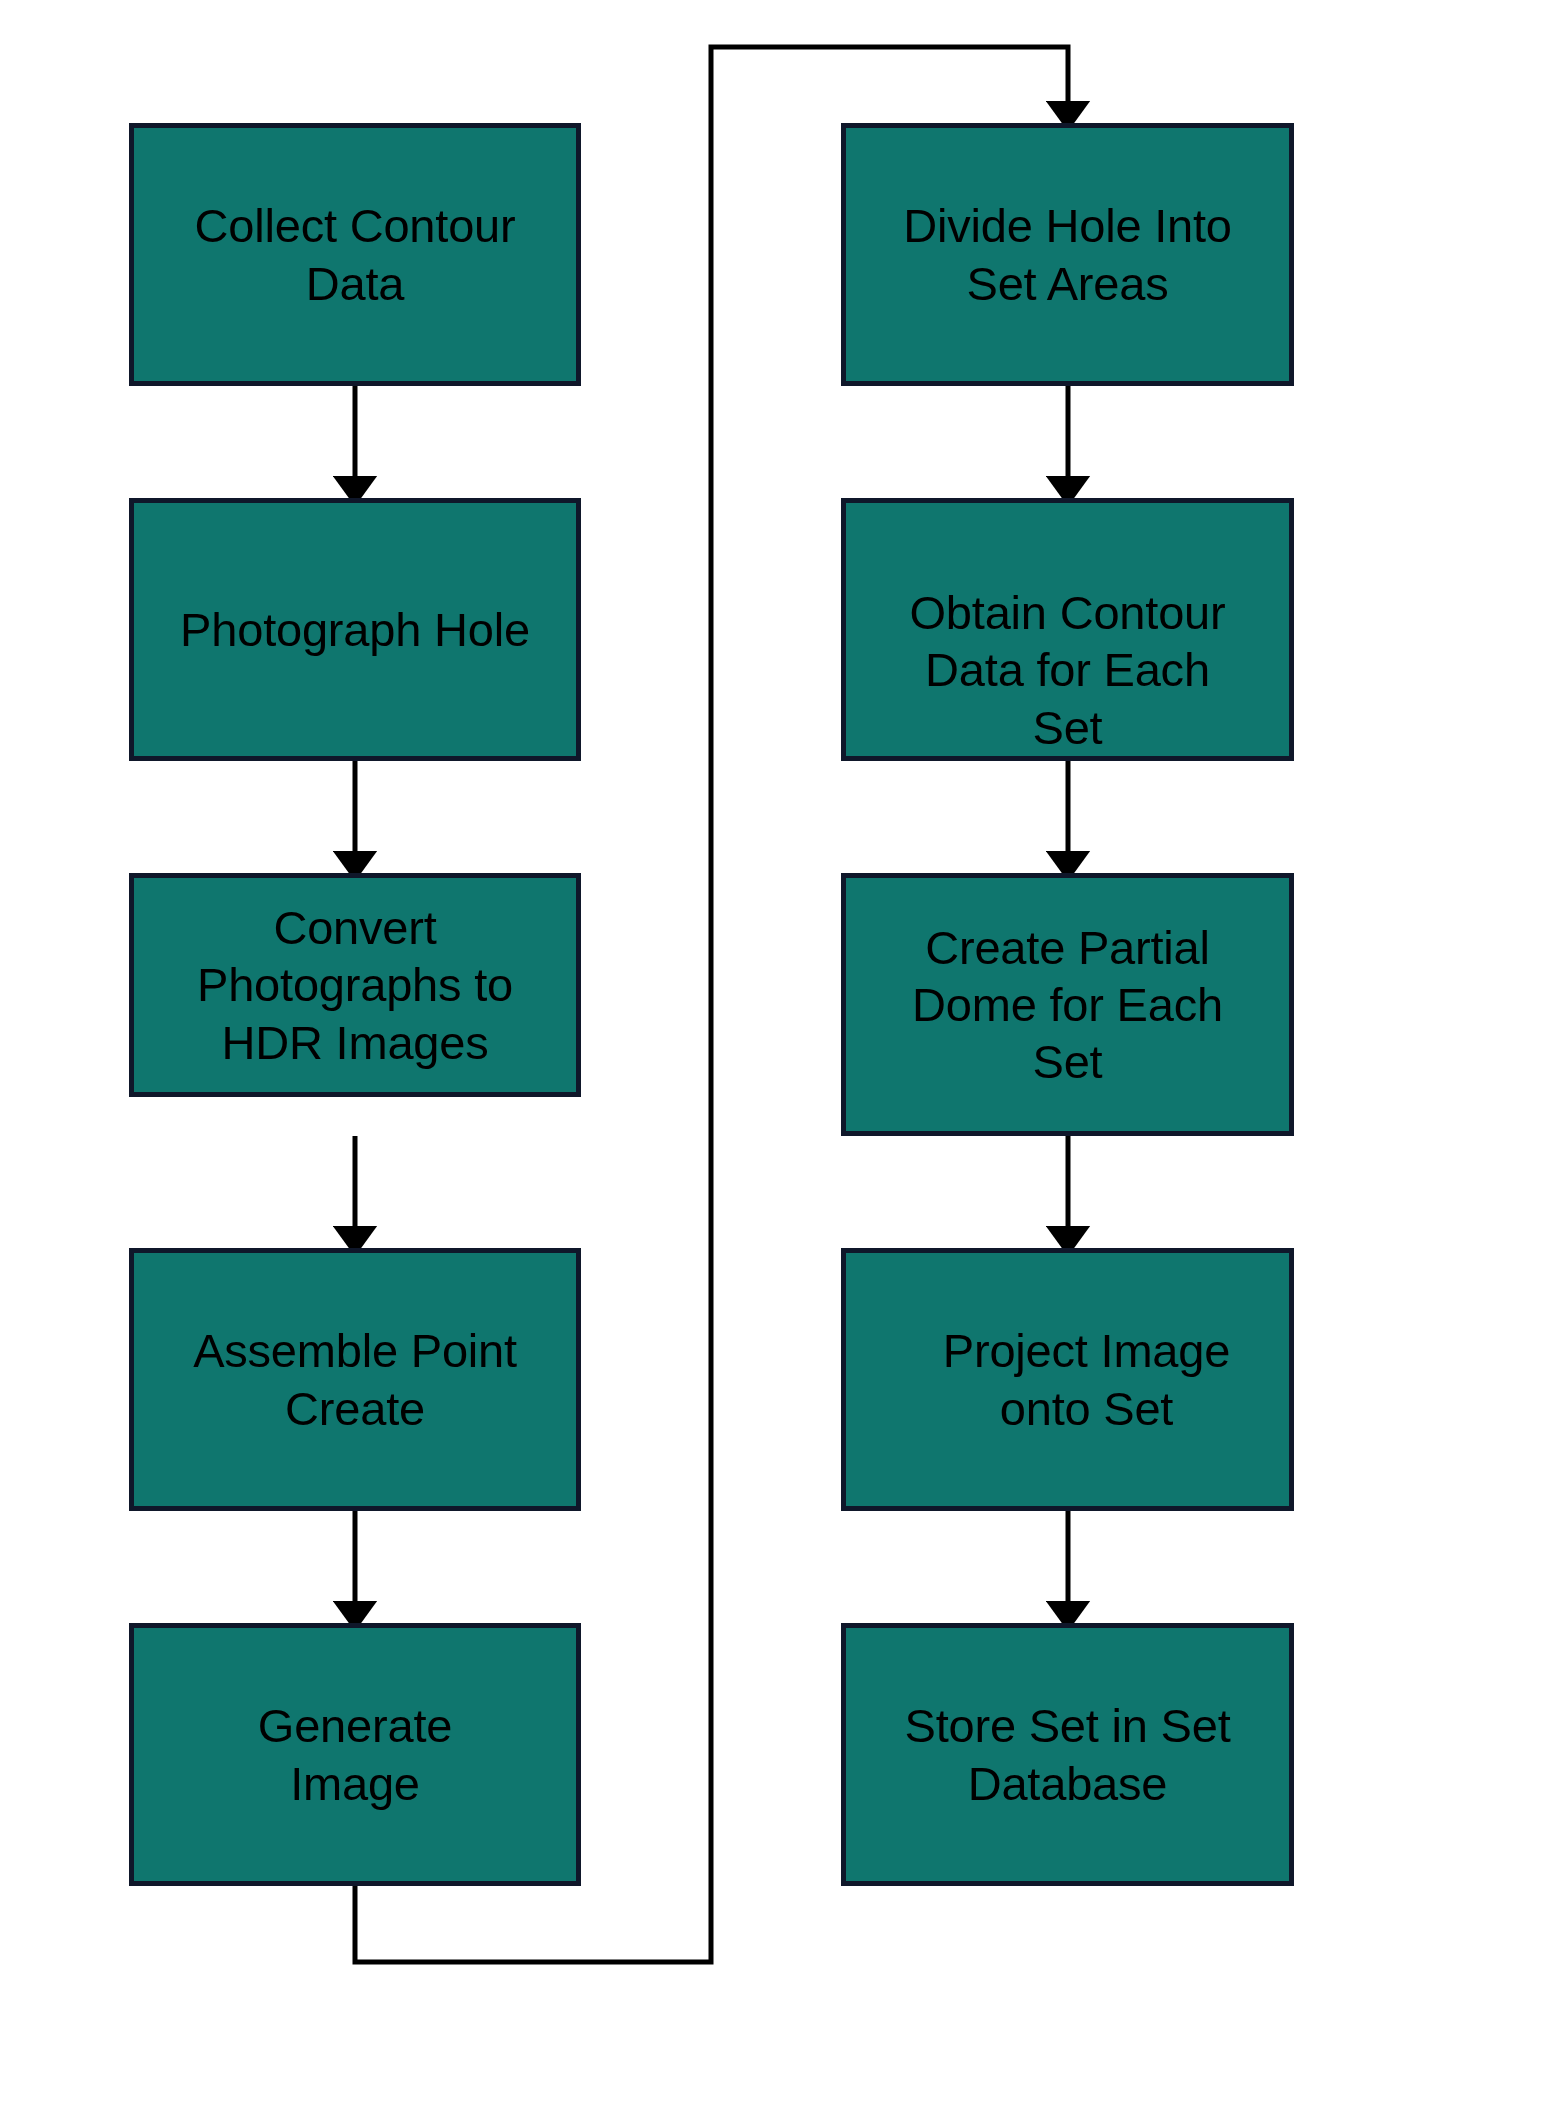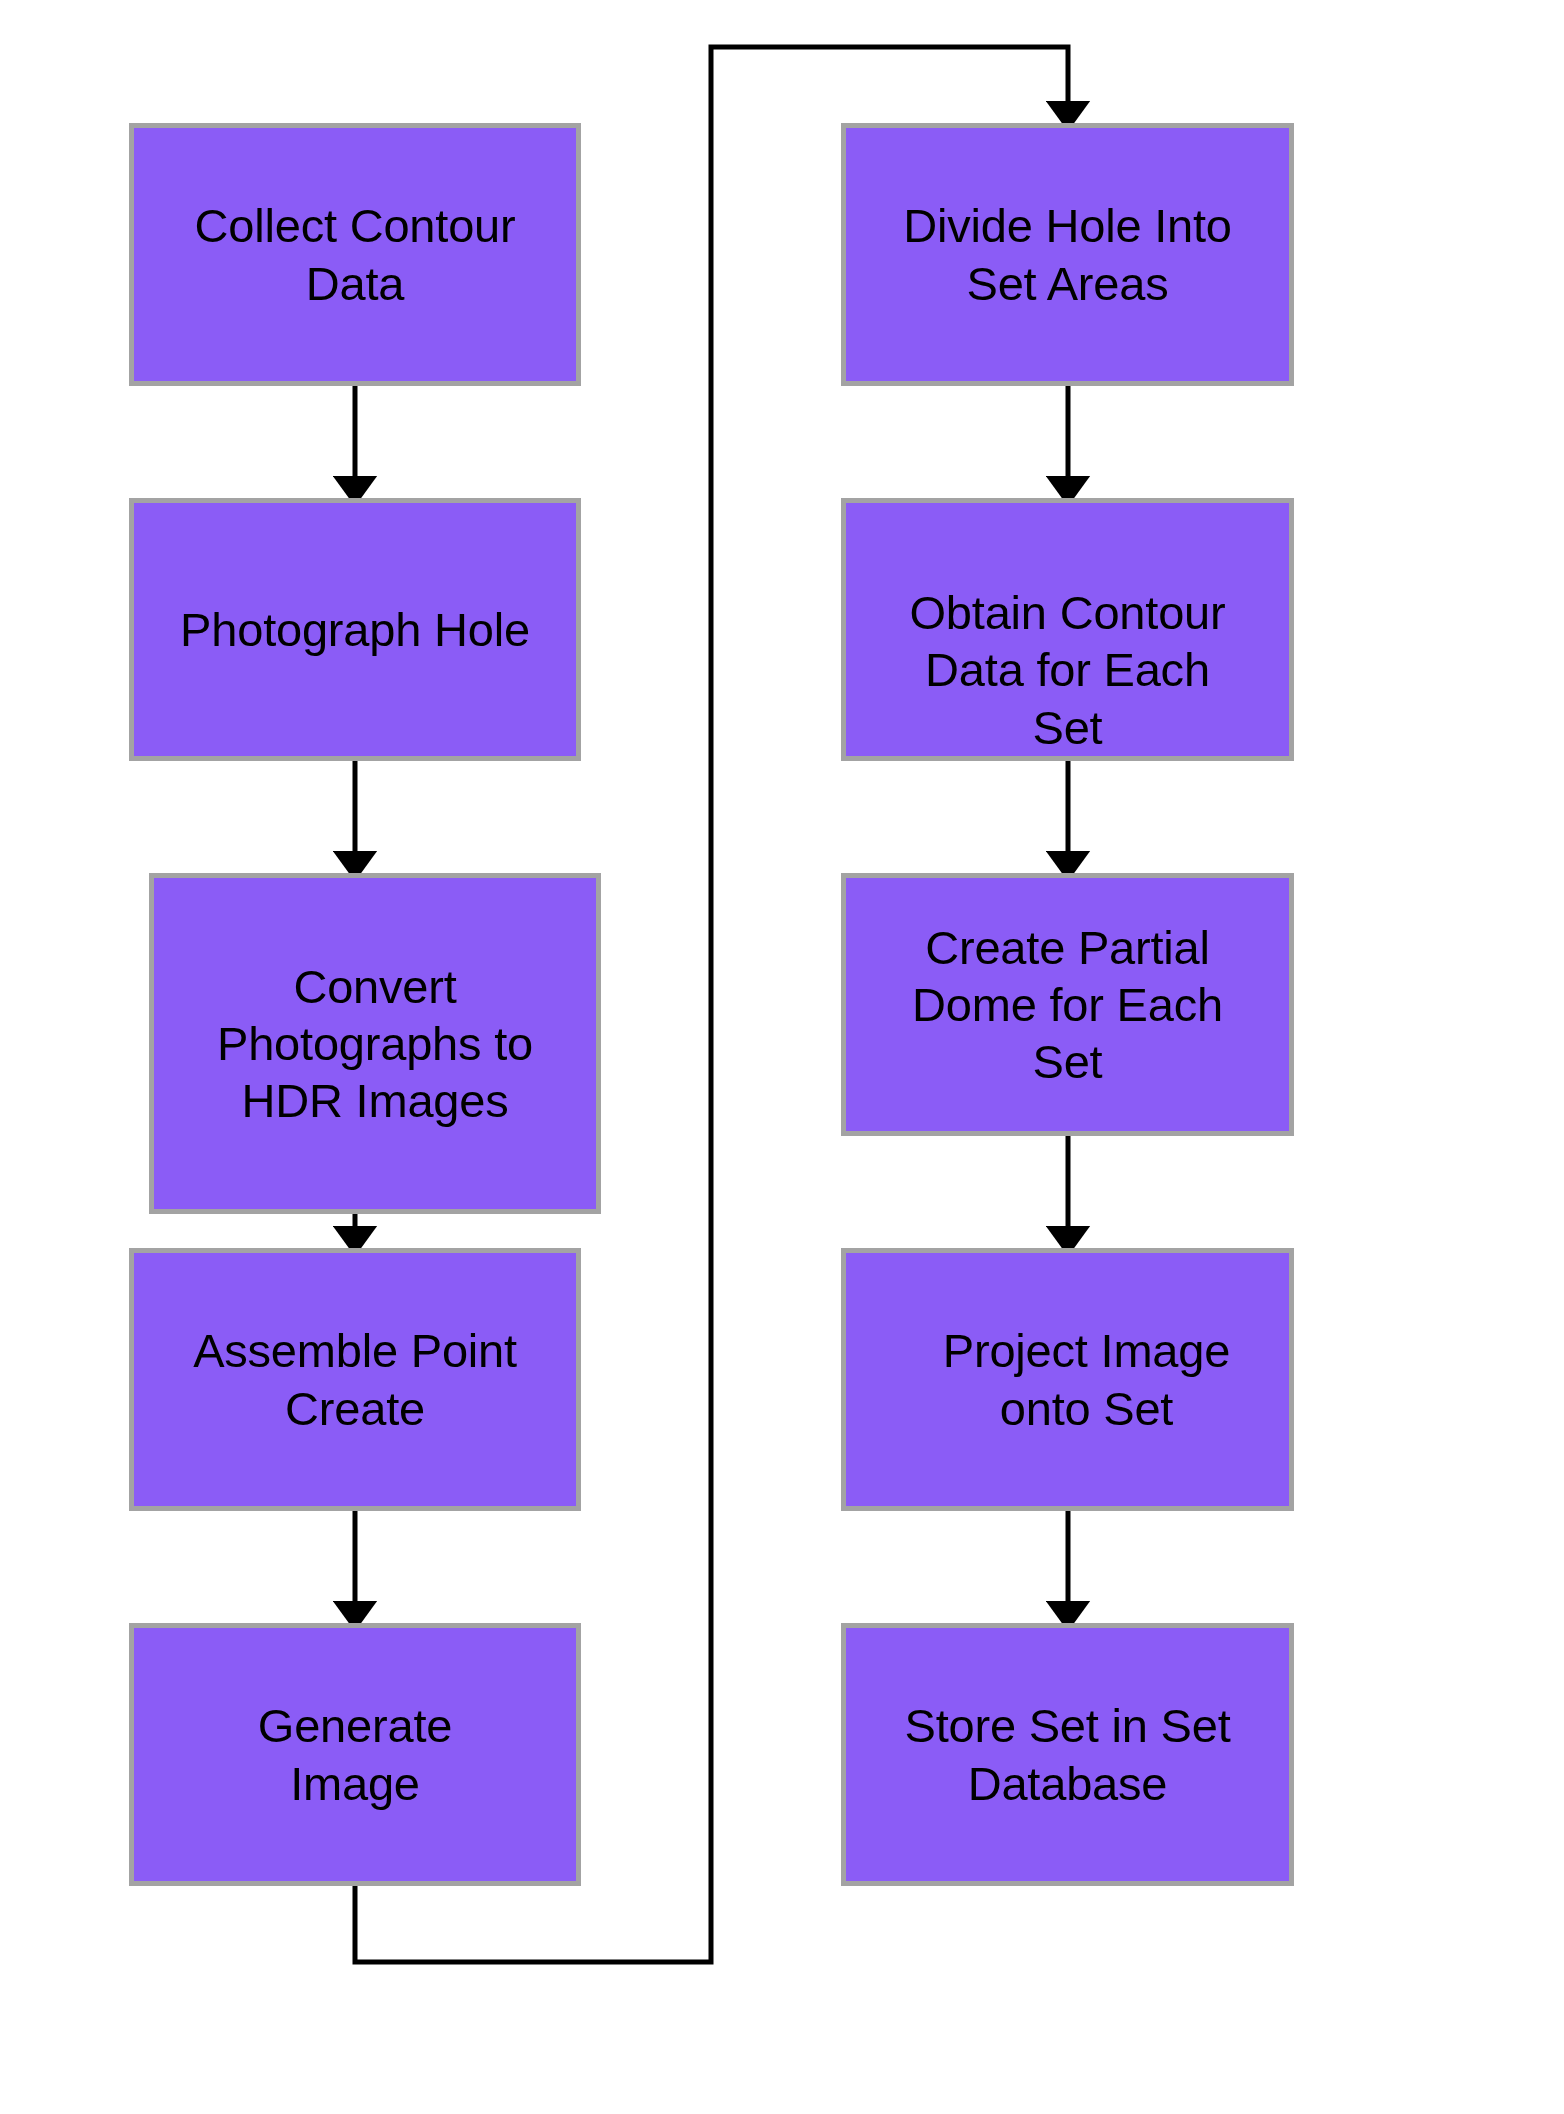--- a/index.html
+++ b/index.html
@@ -20,22 +20,22 @@
   #flow-svg {
     position: absolute;
     left: 0;
     top: 0;
     width: 1564px;
     height: 2114px;
   }
   .node-box {
     position: absolute;
     box-sizing: border-box;
-    border: 5px solid #a3a3a3;
-    background: #8b5cf6;
+    border: 5px solid #0f172a;
+    background: #0f766e;
     display: flex;
     align-items: center;
     justify-content: center;
     text-align: center;
   }
   .node-label {
     font-family: "Liberation Sans", sans-serif;
     font-size: 47px;
     line-height: 1.22;
     color: #000000;
@@ -77,21 +77,21 @@
 
   <div class="node-box" style="left:129px; top:123px; width:452px; height:263px;">
     <span class="node-label">Collect Contour
 Data</span>
   </div>
 
   <div class="node-box" style="left:129px; top:498px; width:452px; height:263px;">
     <span class="node-label">Photograph Hole</span>
   </div>
 
-  <div class="node-box" style="left:129px; top:873px; width:452px; height:341px;margin-left:20px;">
+  <div class="node-box" style="left:129px; top:873px; width:452px; height:224px;">
     <span class="node-label">Convert
 Photographs to
 HDR Images</span>
   </div>
 
   <div class="node-box" style="left:129px; top:1248px; width:452px; height:263px;">
     <span class="node-label">Assemble Point
 Create</span>
   </div>
 

